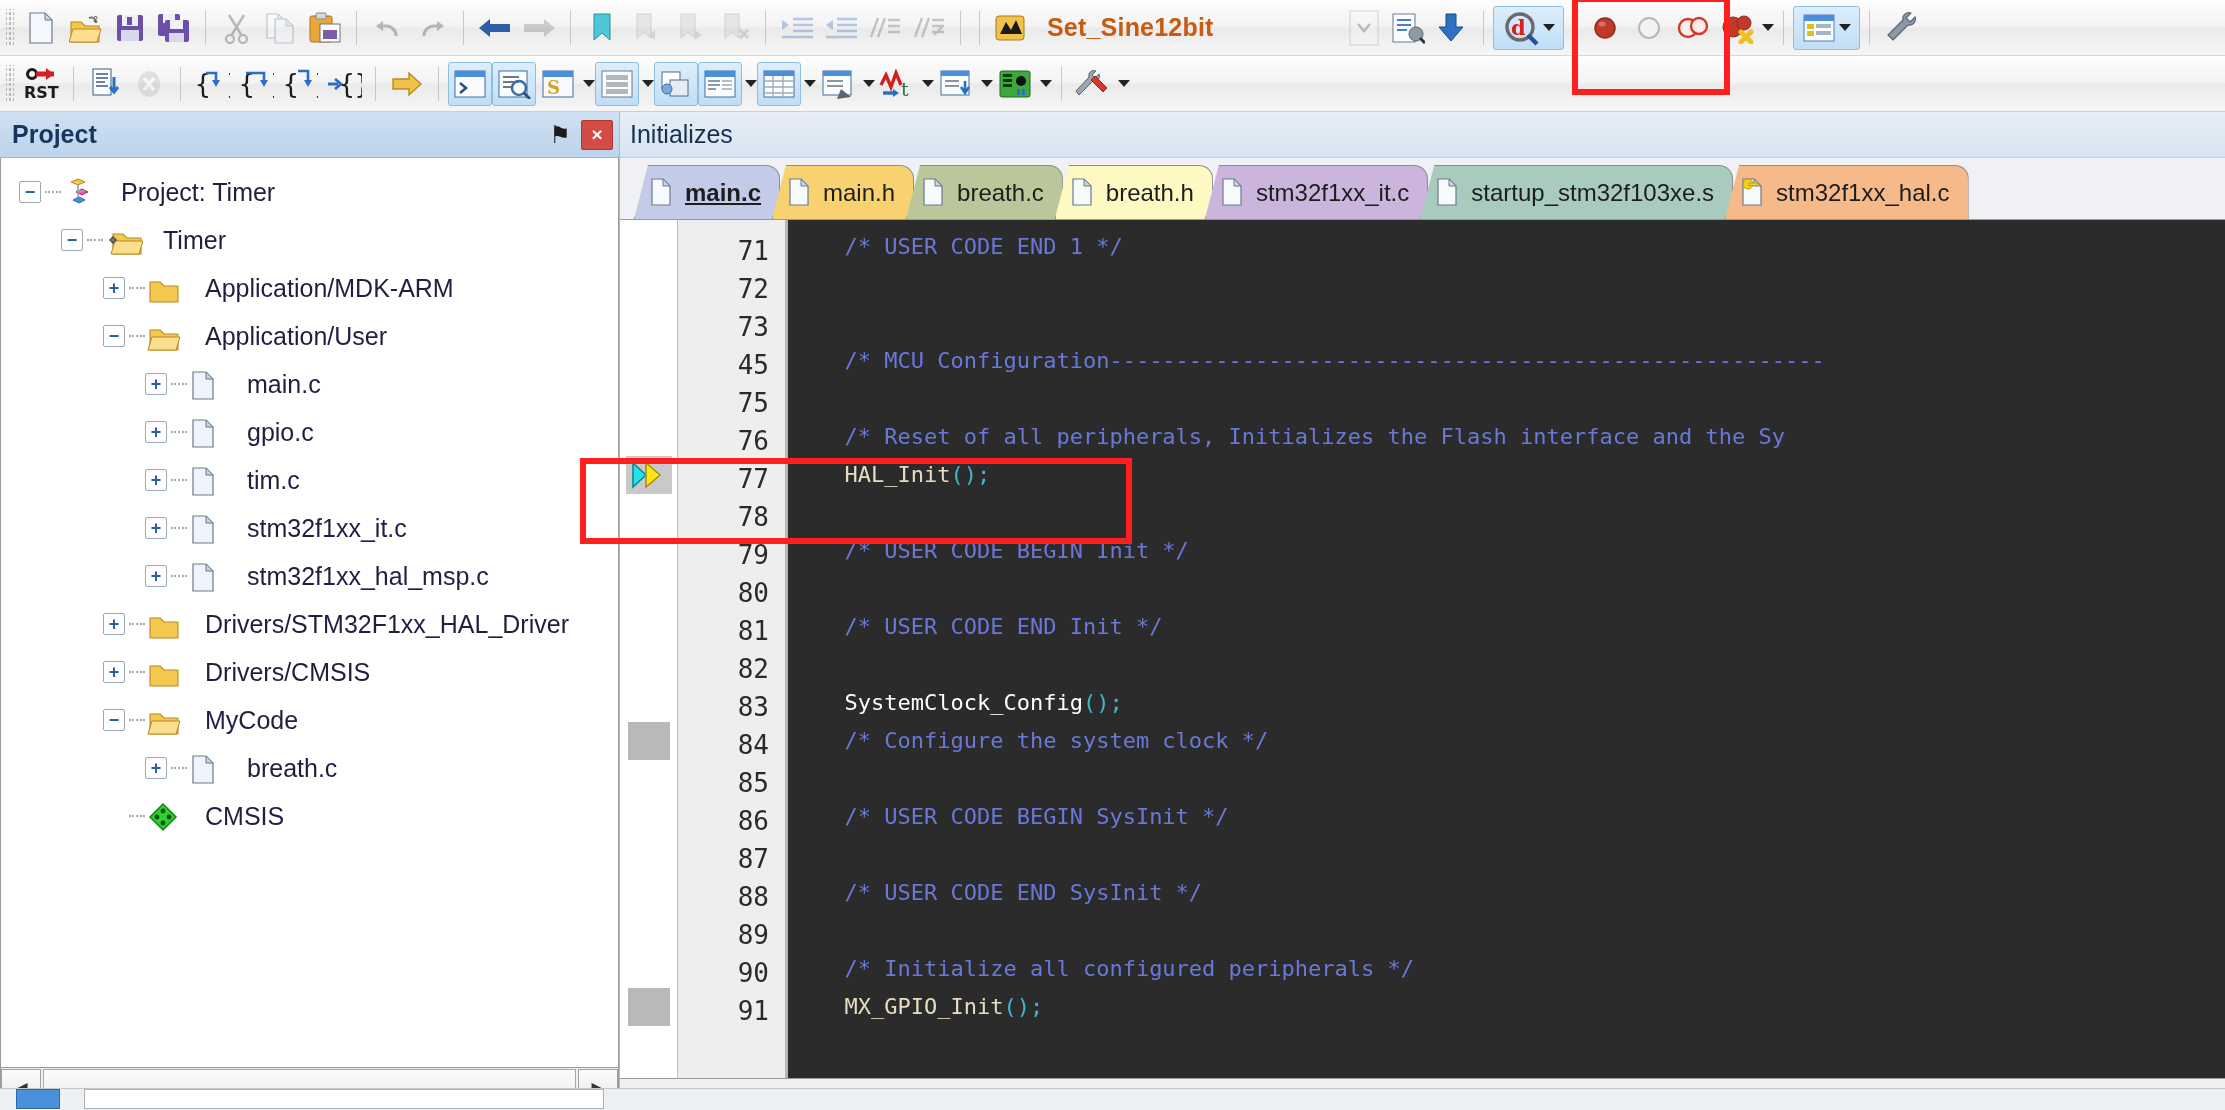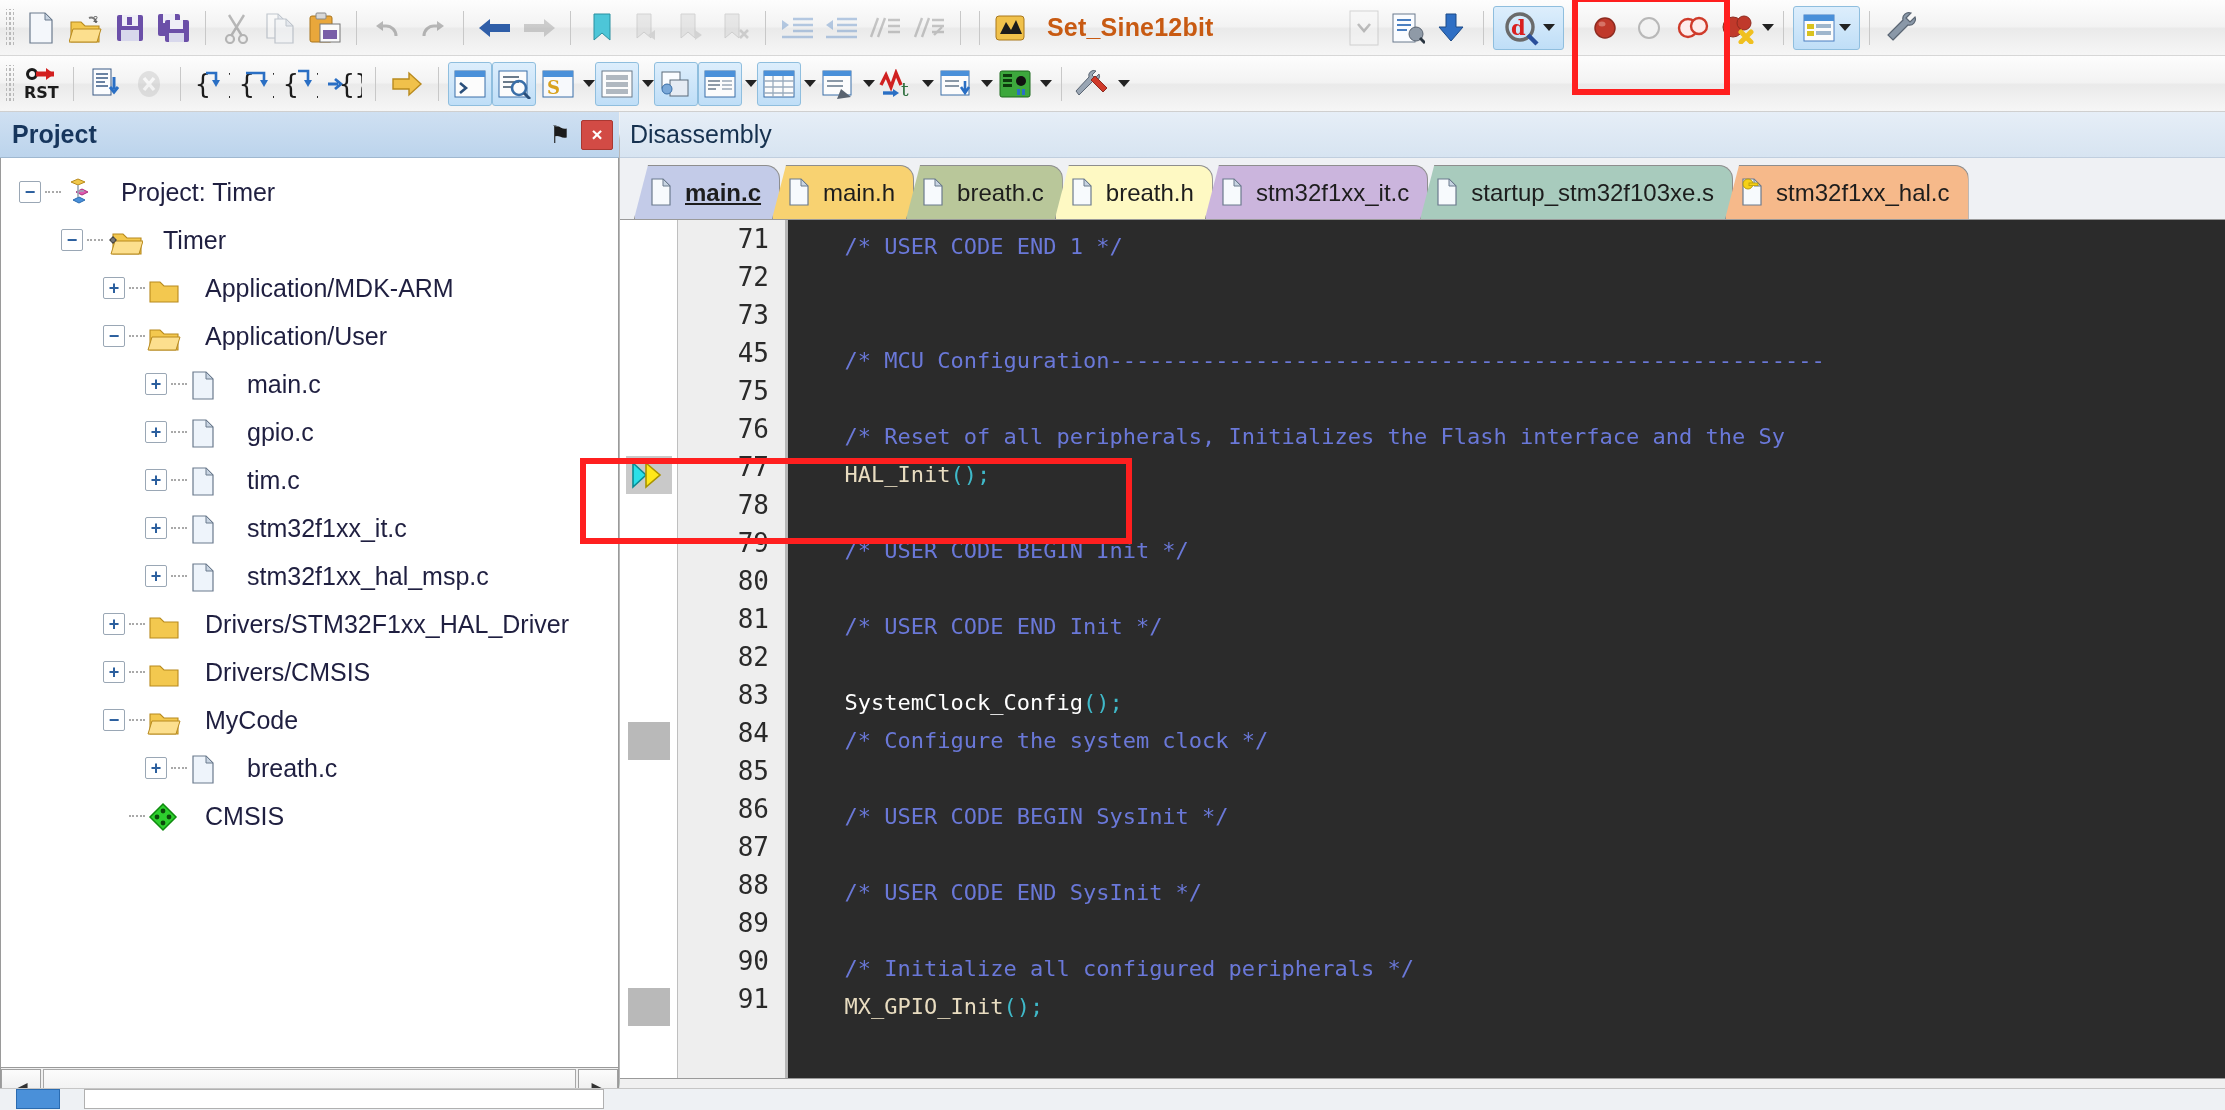--- a/index.html
+++ b/index.html
@@ -46,21 +46,21 @@
   .tb-label {
     font-size:25px; color:#c85a12; font-weight:bold; margin-left:14px;
     white-space:nowrap; letter-spacing:.2px;
   }
 
   
   #body { position:absolute; top:112px; left:0; width:2225px; height:998px; display:flex; }
 
   
   #project { width:620px; height:100%; background:#22c55e;
-             display:flex; flex-direction:column; border-right:1px solid #b8b8b8;border-radius:29px; }
+             display:flex; flex-direction:column; border-right:1px solid #b8b8b8; }
   .pane-head {
     height:46px; display:flex; align-items:center;
     background:linear-gradient(to bottom,#cfe0f2,#bcd4ec);
     border-bottom:1px solid #9fb8d0; padding:0 6px;
   }
   .pane-title { font-size:25px; color:#17365d; font-weight:bold; flex:1; padding-left:6px; }
   .pin {
     width:30px;height:30px;display:flex;align-items:center;justify-content:center;
     font-size:24px;color:#1b1b1b;
   }
@@ -787,21 +787,21 @@
         </div>
       <div id="proj-hscroll">
         <div class="sb-arrow">◀</div>
         <div class="sb-thumb"></div>
         <div class="sb-arrow">▶</div>
       </div>
     </div>
 
     <div id="editor">
       <div id="disasm-bar">
-        <div class="t">Disassembly</div>
+        <div class="t">Initializes</div>
       </div>
       <div id="tabbar">
           <div class="tab sel" style="background: rgb(195, 203, 232);">
             <span class="tabico"><svg width="26" height="30" viewBox="0 0 26 30" xmlns="http://www.w3.org/2000/svg">
                 <path d="M3 2 h11 l7 7 v19 h-18 z" fill="#f7fafd" stroke="#6b7a8d" stroke-width="1.2"></path>
                 <path d="M14 2 l7 7 h-7 z" fill="#c8d4e2" stroke="#6b7a8d" stroke-width="1"></path>
               </svg></span>
             <span class="tl">main.c</span>
           </div>
           <div class="tab" style="background: rgb(248, 210, 113);">
@@ -853,21 +853,21 @@
         <div id="bpgutter" style="padding-top: 8px;">
             <div class="pcmark" style="top: 236px;">
               <svg width="40" height="30" viewBox="0 0 40 30" xmlns="http://www.w3.org/2000/svg">
                 <path d="M4 3 L17 15 L4 27 z" fill="#2ae0e8" stroke="#0a8a92" stroke-width="1.6"></path>
                 <path d="M17 3 L31 15 L17 27 z" fill="#ffe81a" stroke="#a89300" stroke-width="1.6"></path>
               </svg>
             </div>
             <div class="bpslot gray" style="top: 502px;"></div>
             <div class="bpslot gray" style="top: 768px;"></div>
           </div>
-        <div id="linenos" style="padding-top: 0;">
+        <div id="linenos" style="padding-top: 12px;">
             <div class="ln">71</div>
             <div class="ln">72</div>
             <div class="ln">73</div>
             <div class="ln">45</div>
             <div class="ln">75</div>
             <div class="ln">76</div>
             <div class="ln">77</div>
             <div class="ln">78</div>
             <div class="ln">79</div>
             <div class="ln">80</div>

